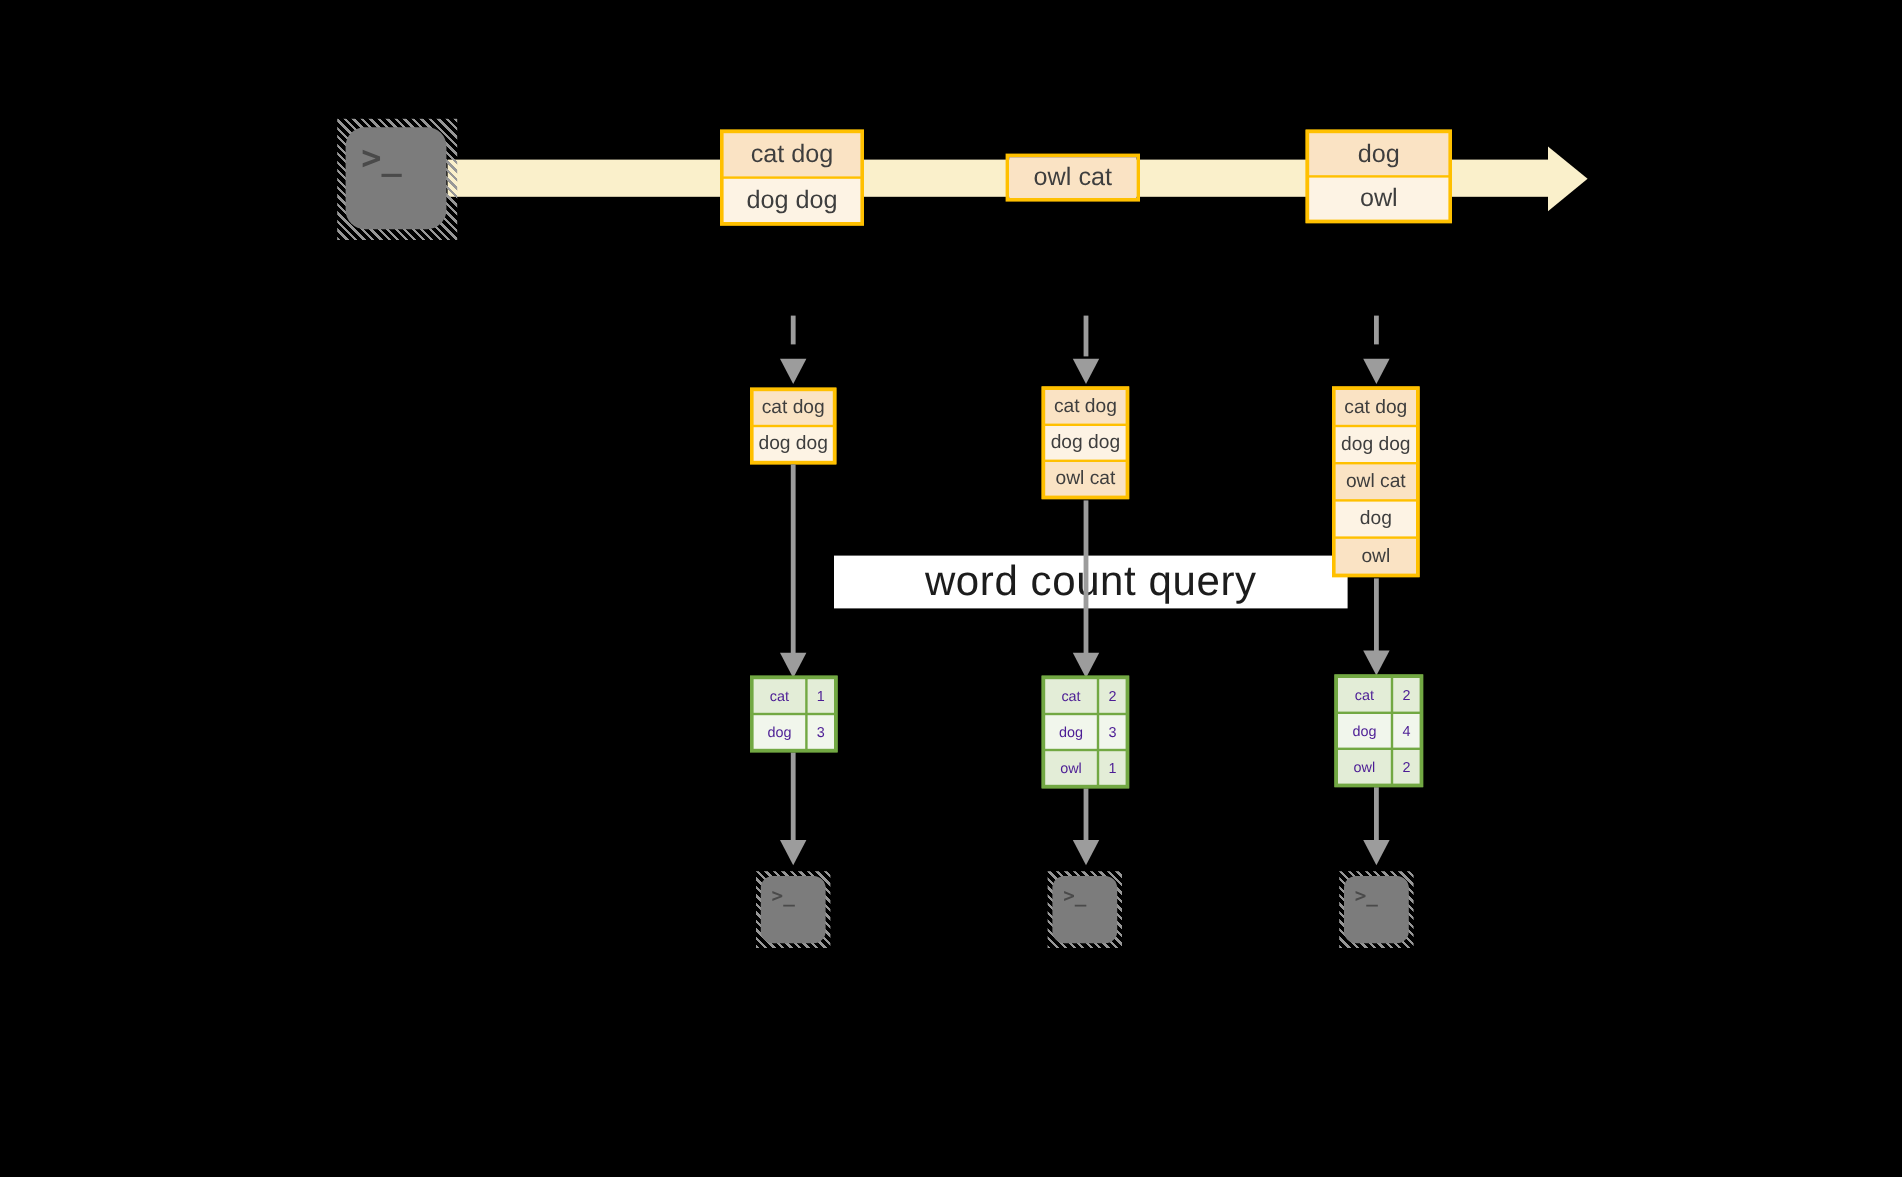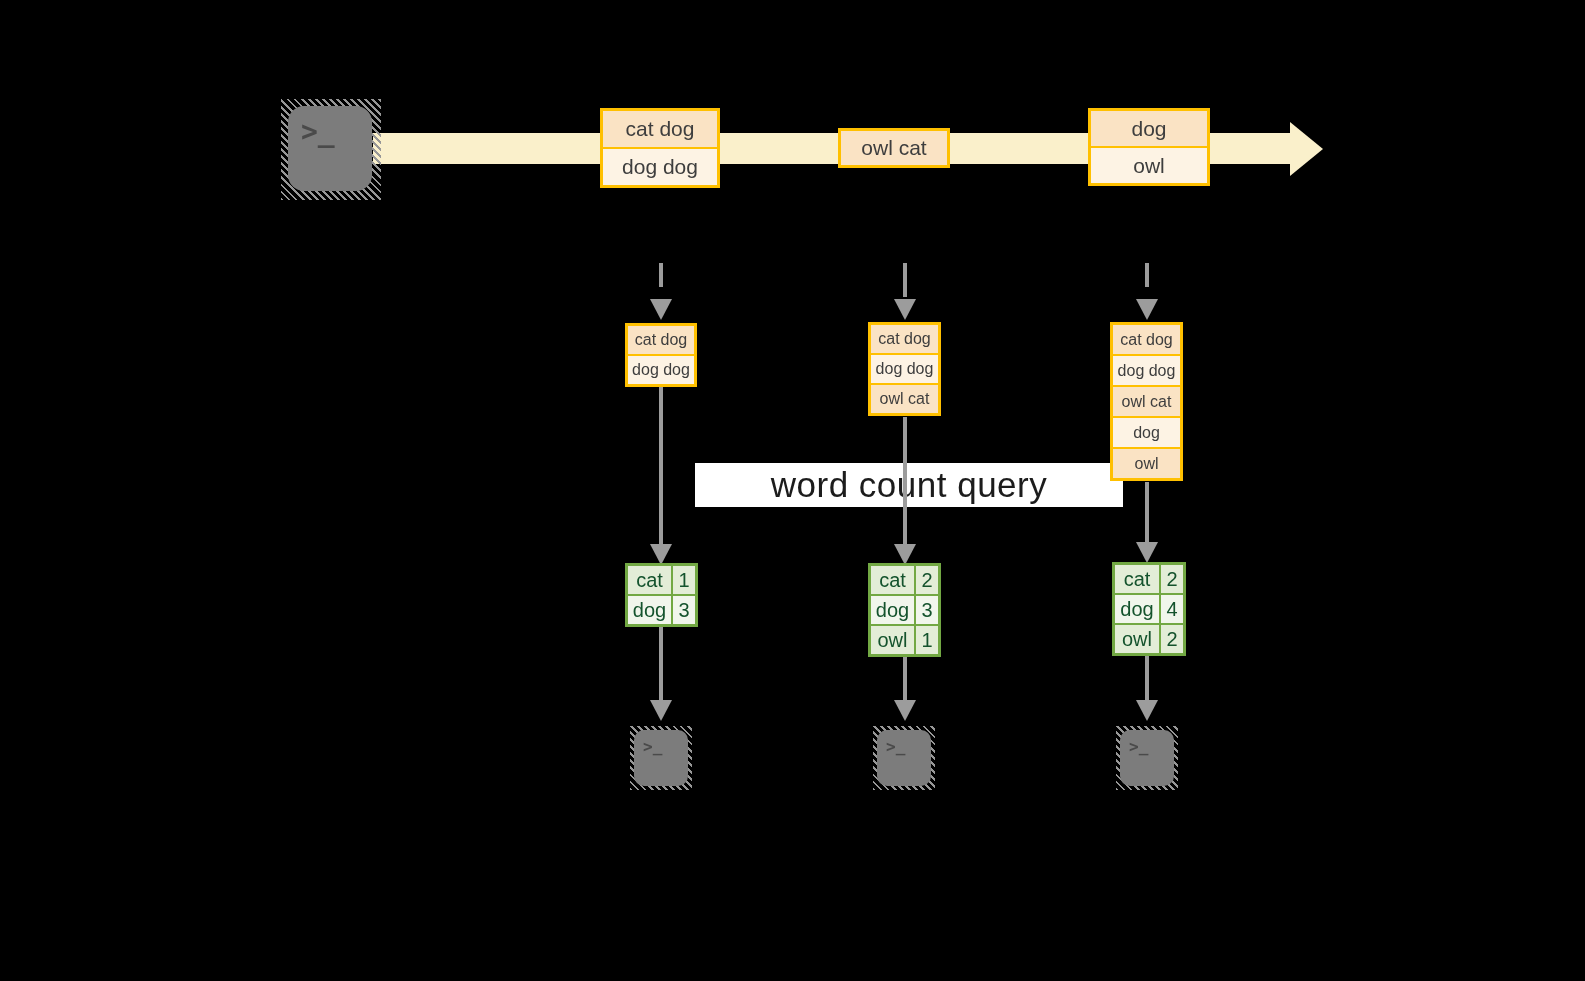--- a/index.html
+++ b/index.html
@@ -48,21 +48,21 @@
 
   
   .query{position:absolute;left:695px;top:463px;width:428px;height:44px;background:#FFFFFF;z-index:2;
          display:flex;align-items:center;justify-content:center;
          font-size:35px;font-weight:300;color:#1C1C1C;letter-spacing:0.5px;}
 
   
   .gtable{position:absolute;z-index:4;border:3px solid #72A843;background:#72A843;
           display:grid;grid-template-columns:1fr 22px;gap:2px;}
   .gcell{display:flex;align-items:center;justify-content:center;
-         font-size:20px;color:#14532d;height:28px;}
+         font-size:12px;color:#4c1d95;height:28px;}
   .row-a{background:#E3EDD7;} .row-b{background:#F1F6EC;}
   .gt-1{left:625px;top:563px;width:67px;}
   .gt-2{left:868px;top:563px;width:67px;}
   .gt-3{left:1112px;top:562px;width:68px;}
 </style>
 </head>
 <body>
 
 <div id="stage">
 

